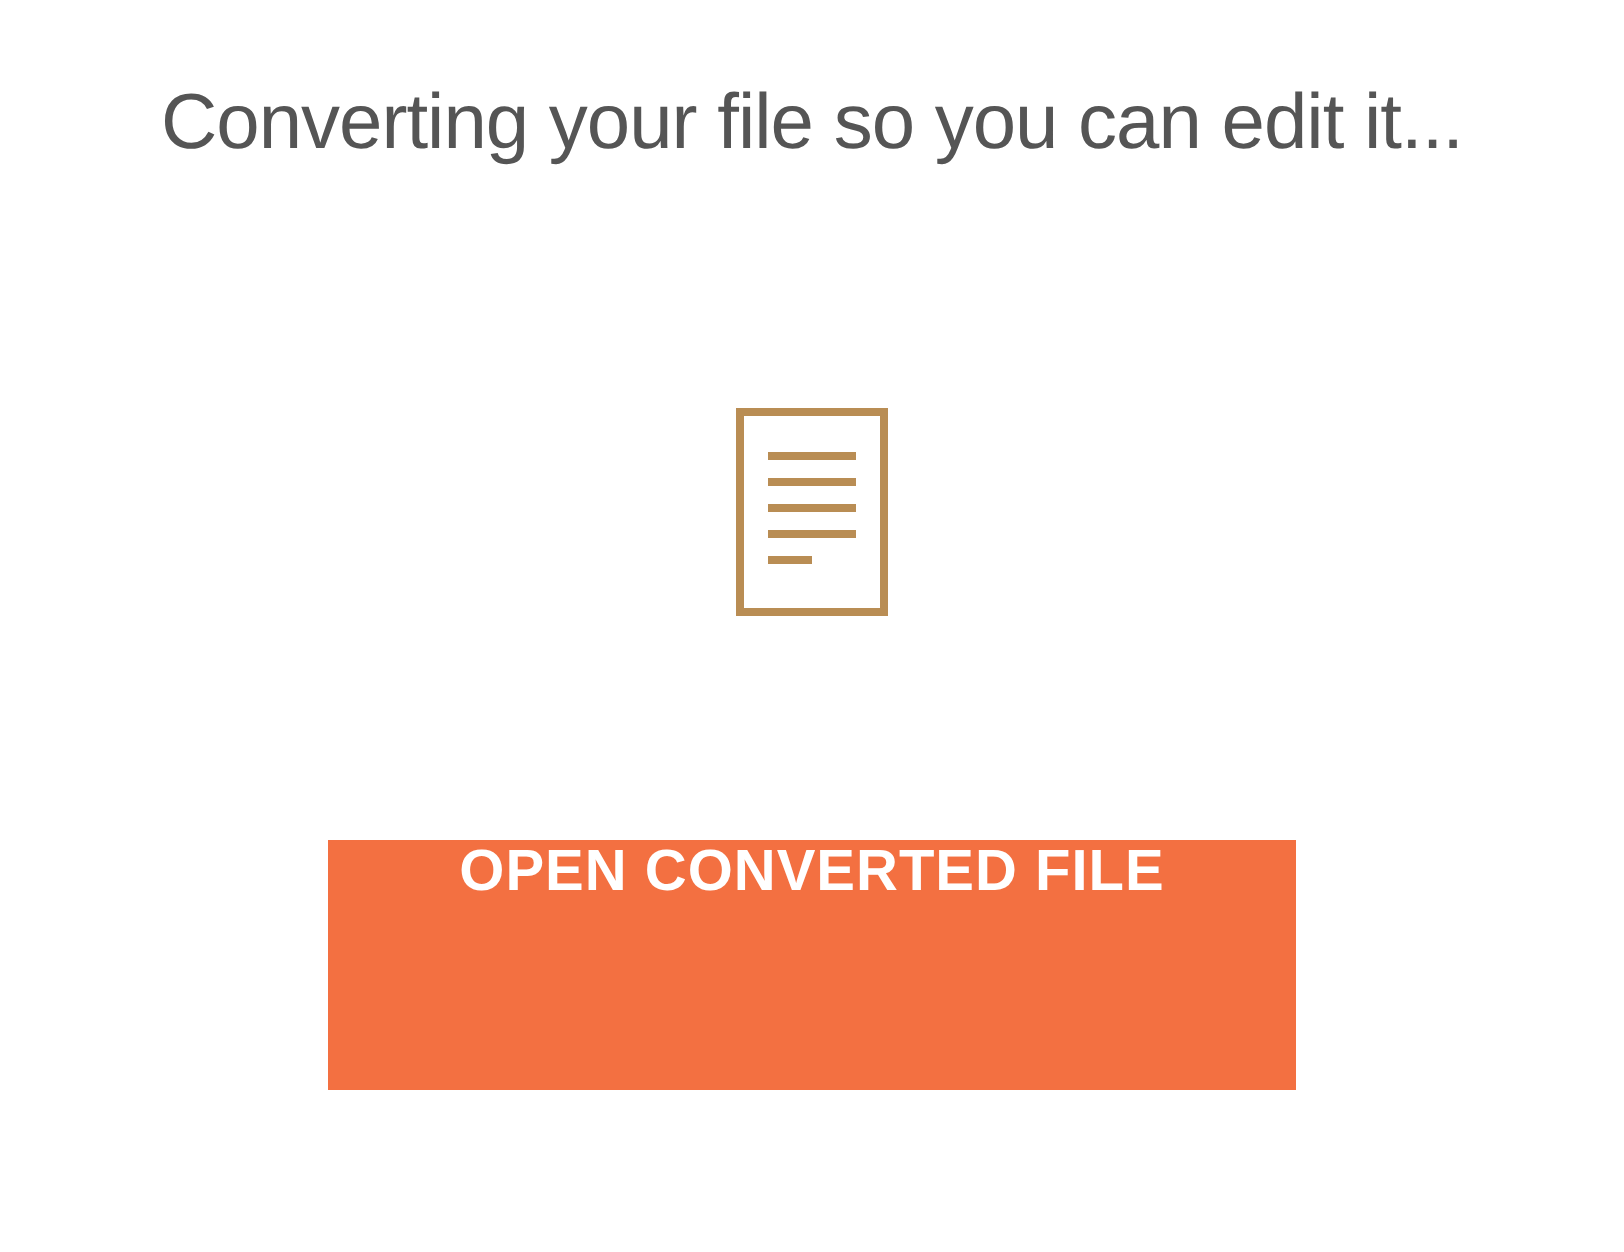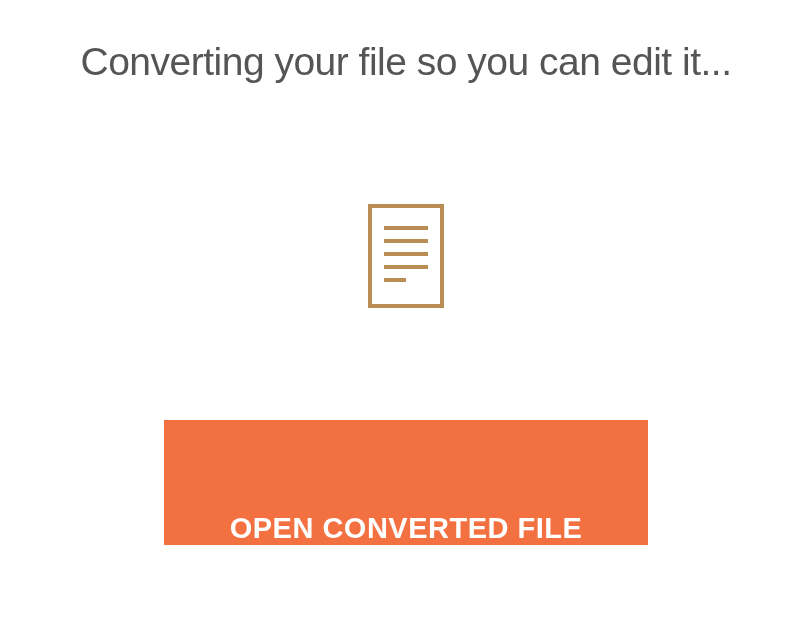--- a/index.html
+++ b/index.html
@@ -37,21 +37,21 @@
       width: 484px;
       height: 125px;
       background: #f37041;
       border: none;
       color: #ffffff;
       font-size: 29px;
       font-weight: 700;
       letter-spacing: 0.5px;
       cursor: pointer;
       display: flex;
-      align-items: flex-end;
+      align-items: flex-start;
       justify-content: center;
       font-family: inherit;
     }
   </style>
 </head>
 <body>
 
 <div class="title">Converting your file so you can edit it...</div>
 
 <div class="icon-wrap">

